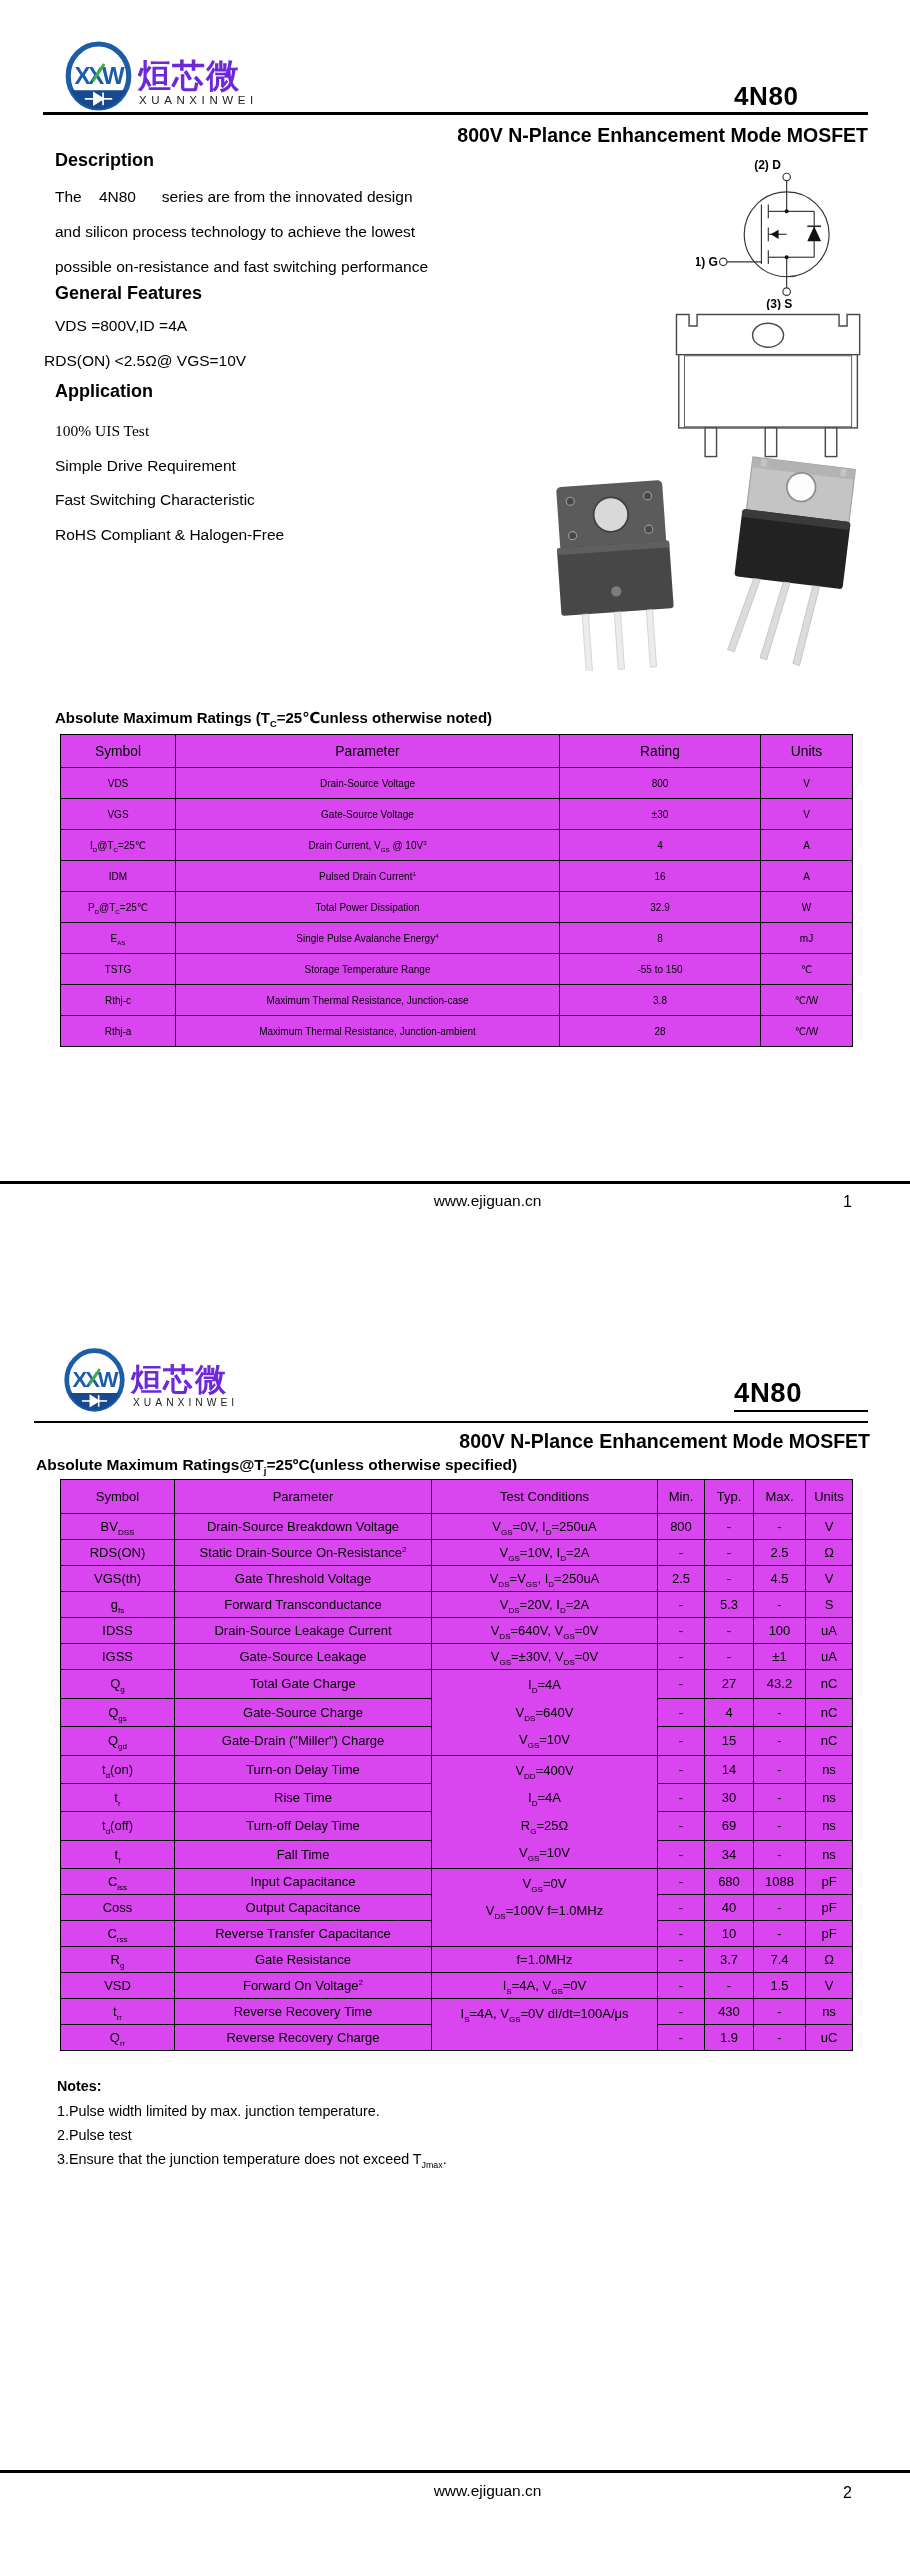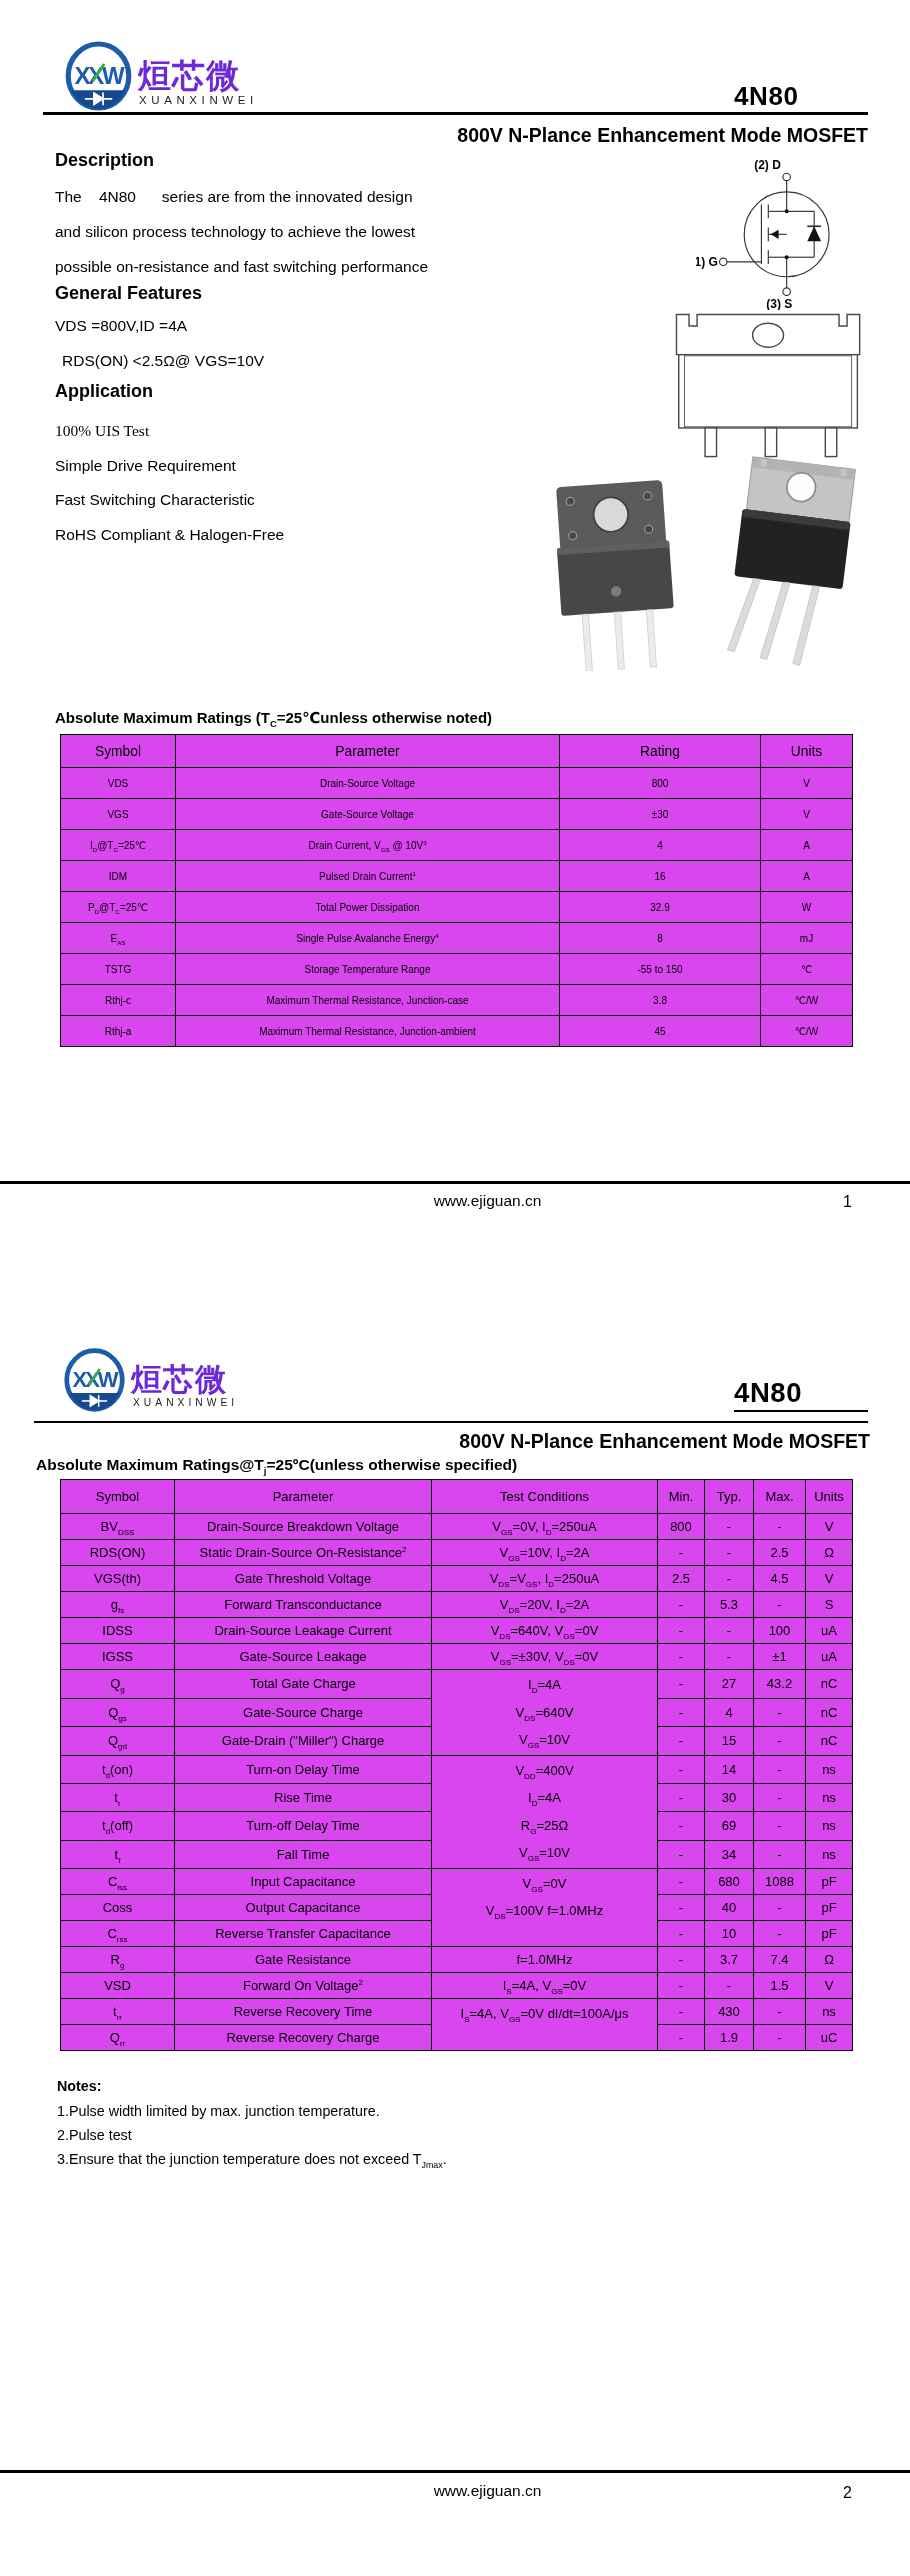--- a/index.html
+++ b/index.html
@@ -80,21 +80,21 @@
   <div class="abs head-rule" style="left:43px;top:112px;width:825px;height:2.9px;"></div>
   <div class="abs subtitle" style="left:402px;top:124px;width:466px;font-size:19.5px;">800V N-Plance Enhancement Mode MOSFET</div>
 
   <div class="abs sec-heading" style="left:55px;top:150px;">Description</div>
   <div class="abs body-line" style="left:55px;top:188px;">The    4N80      series are from the innovated design</div>
   <div class="abs body-line" style="left:55px;top:223px;">and silicon process technology to achieve the lowest</div>
   <div class="abs body-line" style="left:55px;top:258px;">possible on-resistance and fast switching performance</div>
 
   <div class="abs sec-heading" style="left:55px;top:283px;">General Features</div>
   <div class="abs body-line" style="left:55px;top:317px;">VDS =800V,ID =4A</div>
-  <div class="abs body-line" style="left:62px;top:352px;">RDS(ON) &lt;2.5Ω@ VGS=10V</div>
+  <div class="abs body-line" style="left:44px;top:352px;">RDS(ON) &lt;2.5Ω@ VGS=10V</div>
 
   <div class="abs sec-heading" style="left:55px;top:381px;">Application</div>
   <div class="abs body-line" style="left:55px;top:422px;font-family:Liberation Serif, serif;">100% UIS Test</div>
   <div class="abs body-line" style="left:55px;top:457px;">Simple Drive Requirement</div>
   <div class="abs body-line" style="left:55px;top:491px;">Fast Switching Characteristic</div>
   <div class="abs body-line" style="left:55px;top:526px;">RoHS Compliant &amp; Halogen-Free</div>
 
   <svg class="abs" style="left:696px;top:154px;" width="175" height="156" viewBox="0 0 305 272">
     <g stroke="#333" stroke-width="2" fill="none">
       <circle cx="158" cy="140" r="74"></circle>
@@ -227,21 +227,21 @@
         </tr>
     <tr>
           <td>Rthj-c</td>
           <td>Maximum Thermal Resistance, Junction-case</td>
           <td>3.8</td>
           <td>℃/W</td>
         </tr>
     <tr>
           <td>Rthj-a</td>
           <td>Maximum Thermal Resistance, Junction-ambient</td>
-          <td>45</td>
+          <td>28</td>
           <td>℃/W</td>
         </tr>
   </tbody>
     </table>
 
   <div class="abs footer-rule" style="left:0;top:1181px;width:910px;height:2.9px;"></div>
   <div class="abs footer-url" style="left:63px;top:1192px;width:849px;">www.ejiguan.cn</div>
   <div class="abs footer-page" style="left:843px;top:1193px;">1</div>
 </section>
 

